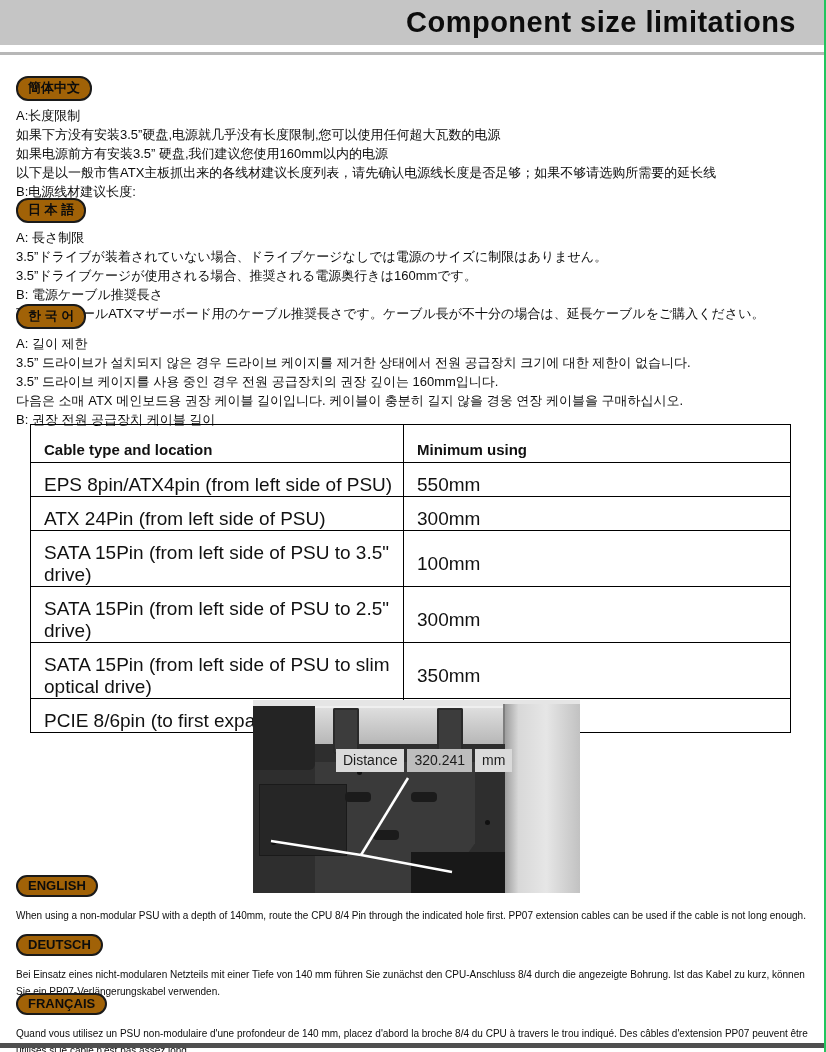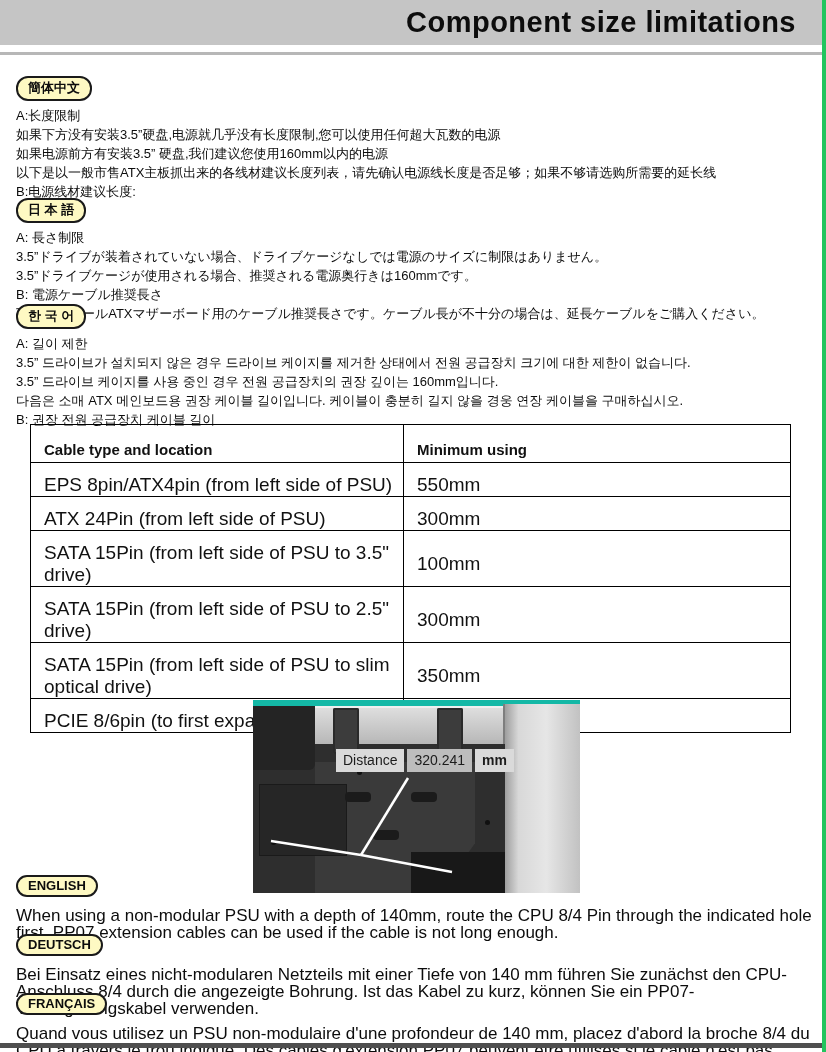--- a/index.html
+++ b/index.html
@@ -5,21 +5,21 @@
   * { margin: 0; padding: 0; box-sizing: border-box; }
   html, body { background: #ffffff; }
   .page {
     position: relative;
     width: 826px;
     height: 1052px;
     background: #ffffff;
     font-family: "Liberation Sans", "DejaVu Sans", sans-serif;
     color: #000000;
     overflow: hidden;
-    border-right: 4px solid #22c55e;
+    border-right: 2px solid #22c55e;
   }
   
   .header-bar {
     position: absolute; left: 0; top: 0; width: 826px; height: 45px;
     background: #c5c5c5;
   }
   .header-title {
     position: absolute; right: 30px; top: 0; line-height: 45px;
     font-size: 29px; font-weight: bold; color: #0c0c0c;
     letter-spacing: 0.5px;
@@ -27,27 +27,27 @@
   .header-rule {
     position: absolute; left: 0; top: 52px; width: 826px; height: 3px;
     background: #b7b7b7;
   }
   
   .lang-sec { position: absolute; left: 16px; width: 796px; }
   .badge {
     display: inline-block;
     border: 2px solid #1a1a1a;
     border-radius: 12px;
-    background: #fef9c3;
+    background: #a16207;
     padding: 1px 10px 2px 10px;
     font-size: 13px; font-weight: bold; color: #0c0c0c;
     margin-bottom: 5px;
   }
   .lang-line { font-size: 13px; line-height: 19px; color: #0c0c0c; }
-  .lang-par  { font-size: 17px; line-height: 17px; color: #0c0c0c; margin-top: 5px; width: 798px; }
+  .lang-par  { font-size: 10px; line-height: 17px; color: #0c0c0c; margin-top: 5px; width: 798px; }
   .sec-zh { top: 76px; }
   .sec-ja { top: 198px; }
   .sec-ko { top: 304px; }
   .sec-en { top: 875px; }
   .sec-de { top: 934px; }
   .sec-fr { top: 993px; }
   
   .spec-table {
     position: absolute; left: 30px; top: 424px; width: 760px;
     border-collapse: collapse; table-layout: fixed;
@@ -58,21 +58,21 @@
     padding: 11px 0 0 13px;
     color: #111111;
   }
   .spec-table th { height: 38px; font-size: 15px; font-weight: bold; }
   .spec-table td { height: 31px; font-size: 19px; font-weight: normal; }
   .col-cable { width: 373px; }
   .col-len   { width: 387px; }
   
   .figure {
     position: absolute; left: 253px; top: 700px; width: 327px; height: 193px;
-    background: #14b8a6; overflow: hidden;
+    background: #e5e5e5; overflow: hidden;
   }
   .fig-frame {
     position: absolute; left: 0; top: 6px; width: 300px; height: 40px;
     background: linear-gradient(#dedede, #b5b5b5);
     border-top: 2px solid #efefef;
   }
   .fig-right {
     position: absolute; left: 250px; top: 4px; width: 77px; height: 189px;
     background: linear-gradient(90deg, #9e9e9e 0, #d8d8d8 18%, #e6e6e6 55%, #c2c2c2 100%);
     border-left: 2px solid #7e7e7e;
@@ -110,21 +110,21 @@
   .fig-screw.d2 { left: 104px; top: 70px; }
   .fig-screw.d3 { left: 232px; top: 120px; }
   .fig-lines { position: absolute; left: 0; top: 0; }
   .fig-label {
     position: absolute; left: 83px; top: 49px;
     display: flex; align-items: stretch;
     font-size: 14px; color: #1c1c1c;
   }
   .fig-chip { background: #dadada; padding: 3px 7px 4px 7px; white-space: nowrap; }
   .fig-chip.value { background: #bdbdbd; margin-left: 3px; }
-  .fig-chip.unit  { margin-left: 3px; font-weight: bold; }
+  .fig-chip.unit  { margin-left: 3px; }
   
   .bottom-rule {
     position: absolute; left: 0; top: 1043px; width: 826px; height: 5px;
     background: #4f4f4f;
   }
 </style>
 </head>
 <body>
 
 <div class="page">

